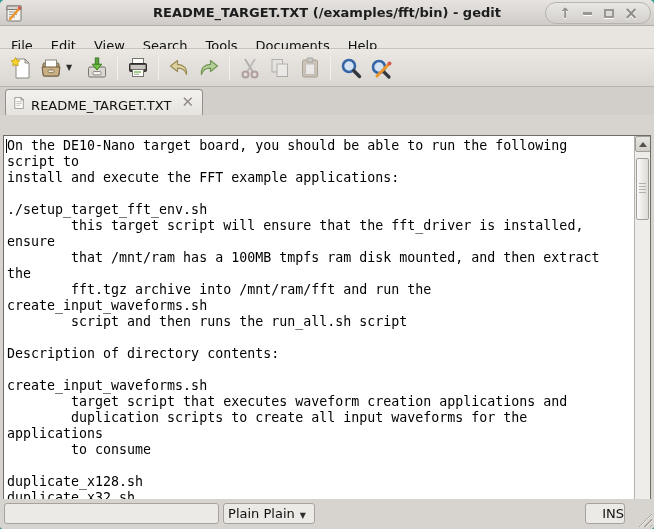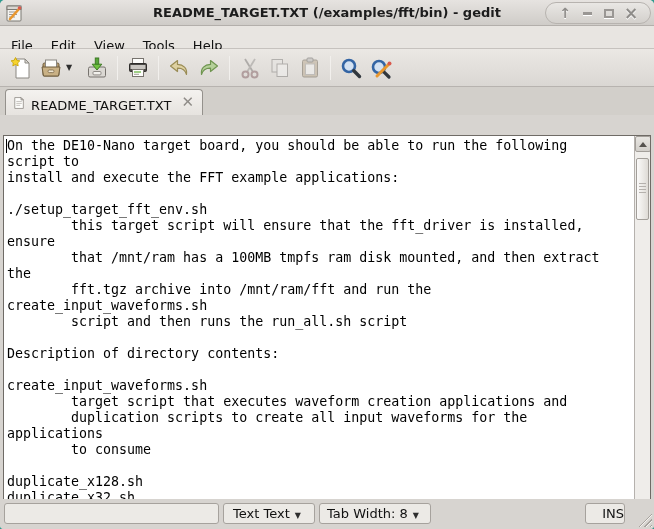--- a/index.html
+++ b/index.html
@@ -162,21 +162,23 @@
           <span class="glyph-max"></span>
         </span>
       <span class="win-btn" style="font-size:17px;">×</span>
     </div>
   </div>
 
   <div class="menubar">
     <span class="menu-item"><u>F</u>ile</span>
     <span class="menu-item"><u>E</u>dit</span>
     <span class="menu-item"><u>V</u>iew</span>
+    <span class="menu-item"><u>S</u>earch</span>
     <span class="menu-item"><u>T</u>ools</span>
+    <span class="menu-item"><u>D</u>ocuments</span>
     <span class="menu-item"><u>H</u>elp</span>
   </div>
 
   <div class="toolbar">
     <span class="tool-btn">
       <svg viewBox="0 0 24 24">
         <path d="M7 3h9l4 4v15H7z" fill="#ffffff" stroke="#8a8781"></path>
         <path d="M16 3l4 4h-4z" fill="#dcd9d4" stroke="#8a8781"></path>
         <path d="M6.5 1.5l1.4 2.8 3 .5-2.2 2.1.5 3-2.7-1.4-2.7 1.4.5-3L2.1 4.8l3-.5z" fill="#f6d32d" stroke="#c5a000" stroke-width=".8"></path>
       </svg>
@@ -309,20 +311,19 @@
           <div class="thumb-grip"></div>
         </div>
       <div class="scroll-btn down">
           <span class="tri-down"></span>
         </div>
     </div>
   </div>
 
   <div class="statusbar">
     <div class="status-box status-msg"></div>
-    <div class="status-box status-lang"><span>Text Text</span><span class="drop-arrow">▼</span></div>
-    <div class="status-box status-tabw"><span>Tab Width: 8</span><span class="drop-arrow">▼</span></div>
+    <div class="status-box status-lang"><span>Plain Plain</span><span class="drop-arrow">▼</span></div>
     <div class="status-box status-lncol">Ln 1, Col 1</div>
     <div class="status-box status-ins">INS</div>
     <div class="resize-grip"></div>
   </div>
 
 </div>
 
 </body></html>

